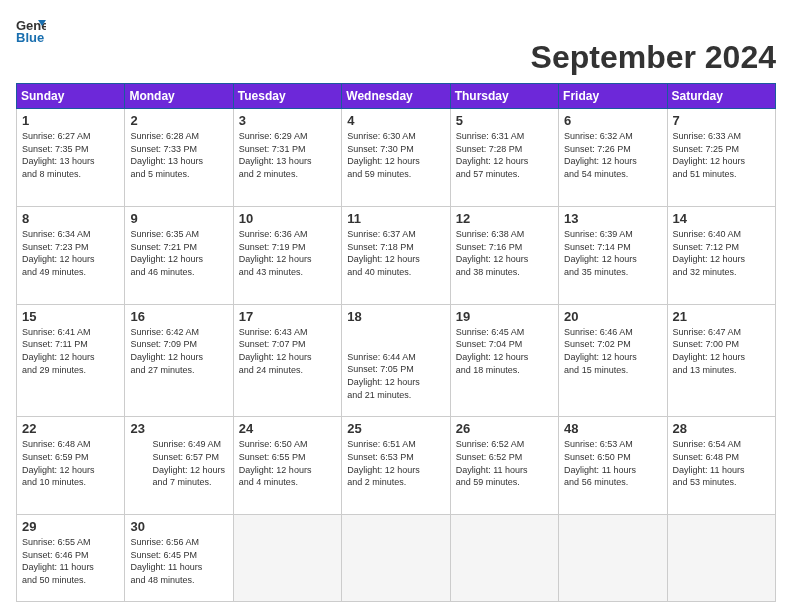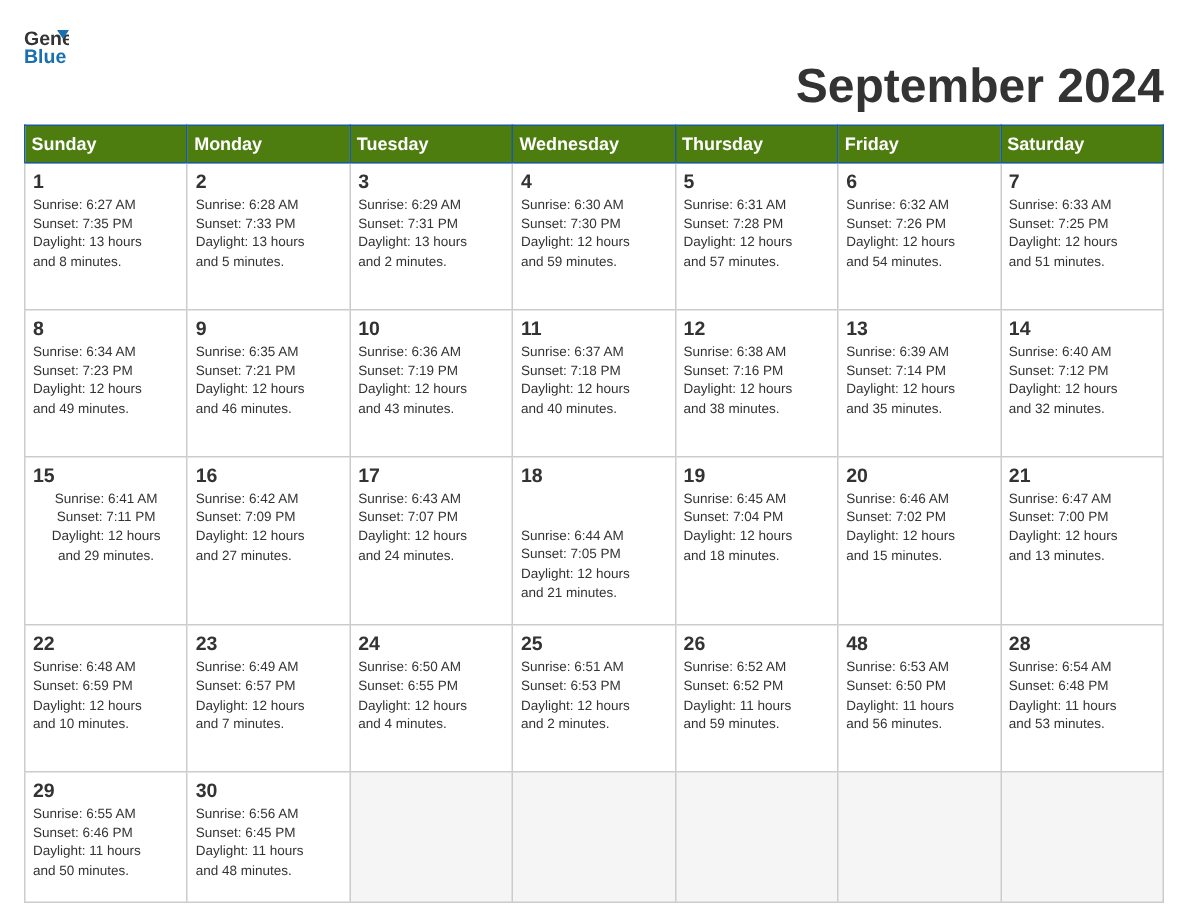--- a/index.html
+++ b/index.html
@@ -45,21 +45,21 @@
       color: #555;
     }
     .calendar {
       flex: 1;
       border: 1px solid #ccc;
       border-collapse: collapse;
       width: 100%;
       table-layout: fixed;
     }
     .calendar th {
-      background: #4d7c0f;
+      background: #6d28d9;
       color: #fff;
       font-size: 12px;
       font-weight: bold;
       padding: 5px 4px;
       border: 1px solid #1a5a9e;
       text-align: left;
     }
     .calendar td {
       border: 1px solid #ccc;
       vertical-align: top;
@@ -215,21 +215,21 @@
             <span class="day-num">14</span>
             <div class="day-info" style="white-space: pre-line;">Sunrise: 6:40 AM
 Sunset: 7:12 PM
 Daylight: 12 hours
 and 32 minutes.</div>
           </td>
         </tr>
         <tr class="week-row">
           <td>
             <span class="day-num">15</span>
-            <div class="day-info" style="white-space: pre-line; text-align: center;">Sunrise: 6:41 AM
+            <div class="day-info" style="white-space: pre-line;">Sunrise: 6:41 AM
 Sunset: 7:11 PM
 Daylight: 12 hours
 and 29 minutes.</div>
           </td>
           <td>
             <span class="day-num">16</span>
             <div class="day-info" style="white-space: pre-line;">Sunrise: 6:42 AM
 Sunset: 7:09 PM
 Daylight: 12 hours
 and 27 minutes.</div>
@@ -273,21 +273,21 @@
         <tr class="week-row">
           <td>
             <span class="day-num">22</span>
             <div class="day-info" style="white-space: pre-line;">Sunrise: 6:48 AM
 Sunset: 6:59 PM
 Daylight: 12 hours
 and 10 minutes.</div>
           </td>
           <td>
             <span class="day-num">23</span>
-            <div class="day-info" style="white-space: pre-line;">Sunrise: 6:49 AM
+            <div class="day-info" style="white-space: pre-line; margin-left: 22px;">Sunrise: 6:49 AM
 Sunset: 6:57 PM
 Daylight: 12 hours
 and 7 minutes.</div>
           </td>
           <td>
             <span class="day-num">24</span>
             <div class="day-info" style="white-space: pre-line;">Sunrise: 6:50 AM
 Sunset: 6:55 PM
 Daylight: 12 hours
 and 4 minutes.</div>

